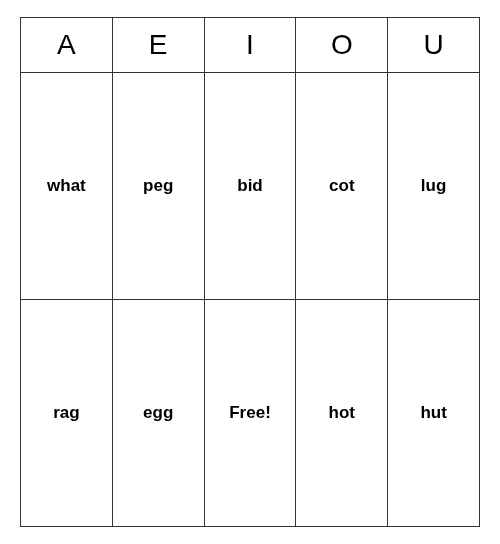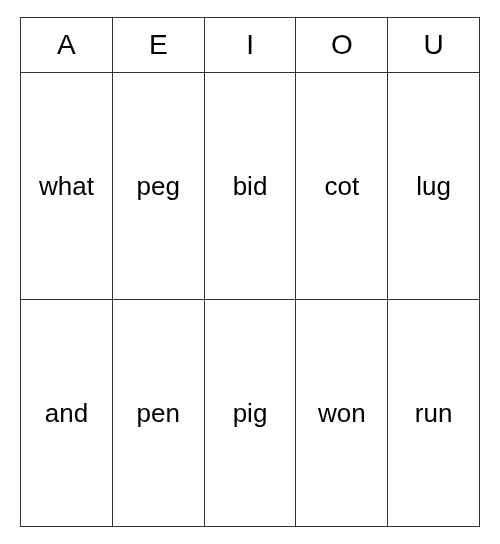--- a/index.html
+++ b/index.html
@@ -29,22 +29,22 @@
     table {
       border-collapse: collapse;
       width: 460px;
       height: 510px;
     }
 
     th, td {
       border: 1.5px solid #333;
       text-align: center;
       vertical-align: middle;
-      font-size: 26px;
-      font-weight: normal;
+      font-size: 17px;
+      font-weight: bold;
     }
 
     thead th {
       font-size: 28px;
       font-weight: normal;
       height: 55px;
       width: 92px;
     }
 
     tbody td {
@@ -68,21 +68,21 @@
     </thead>
     <tbody>
     <tr>
           <td>what</td>
           <td>peg</td>
           <td>bid</td>
           <td>cot</td>
           <td>lug</td>
         </tr>
         <tr>
-          <td>and</td>
-          <td>pen</td>
-          <td>pig</td>
-          <td>won</td>
-          <td>run</td>
+          <td>rag</td>
+          <td>egg</td>
+          <td>Free!</td>
+          <td>hot</td>
+          <td>hut</td>
         </tr>
       </tbody>
   </table>
 </div>
 
 </body></html>

